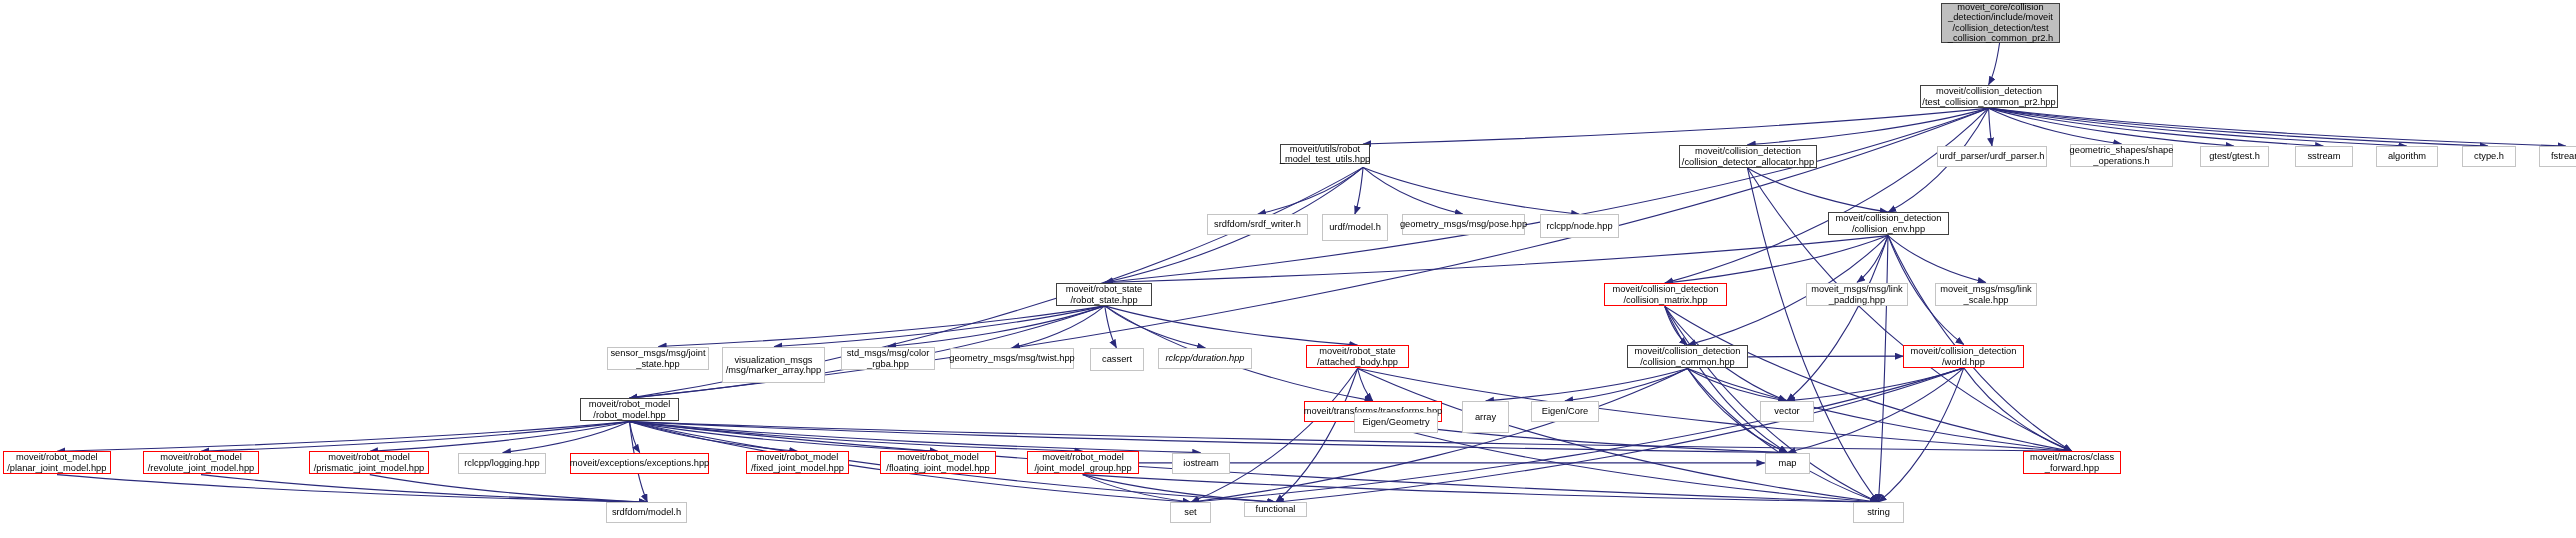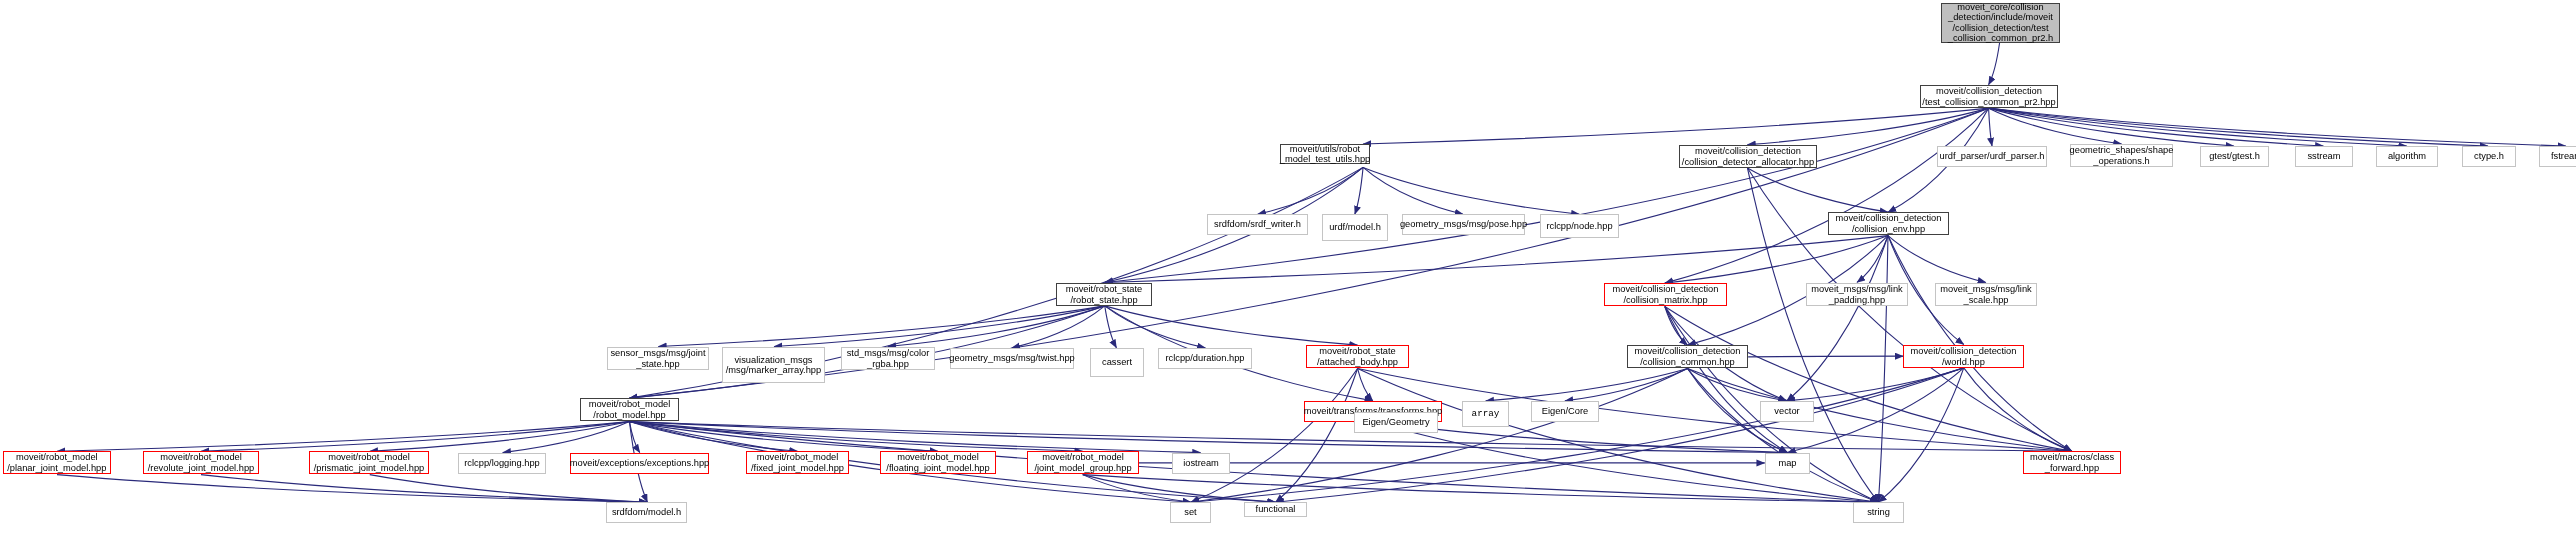--- a/index.html
+++ b/index.html
@@ -151,32 +151,32 @@
 _padding.hpp</span></div>
       <div class="node sys" style="left: 1935px; top: 283px; width: 102px; height: 23.4px;"><span>moveit_msgs/msg/link
 _scale.hpp</span></div>
       <div class="node sys" style="left: 607px; top: 347px; width: 102px; height: 23.4px;"><span>sensor_msgs/msg/joint
 _state.hpp</span></div>
       <div class="node sys" style="left: 722px; top: 347px; width: 103px; height: 36px;"><span>visualization_msgs
 /msg/marker_array.hpp</span></div>
       <div class="node sys" style="left: 841px; top: 347px; width: 94px; height: 23.4px;"><span>std_msgs/msg/color
 _rgba.hpp</span></div>
       <div class="node sys" style="left: 950px; top: 348px; width: 124px; height: 20.7px;"><span>geometry_msgs/msg/twist.hpp</span></div>
-      <div class="node sys" style="left: 1090px; top: 348px; width: 54px; height: 29px;"><span>cassert</span></div>
-      <div class="node sys" style="left: 1158px; top: 348px; width: 94px; height: 20.7px;"><span>rclcpp/duration.hpp</span></div>
+      <div class="node sys" style="left: 1090px; top: 348px; width: 54px; height: 23px;"><span>cassert</span></div>
+      <div class="node sys" style="left: 1158px; top: 348px; width: 94px; height: 20.7px; font-style: italic;"><span>rclcpp/duration.hpp</span></div>
       <div class="node red" style="left: 1306px; top: 345px; width: 103px; height: 23.4px;"><span>moveit/robot_state
 /attached_body.hpp</span></div>
       <div class="node hdr" style="left: 1627px; top: 345px; width: 121px; height: 23.4px;"><span>moveit/collision_detection
 /collision_common.hpp</span></div>
       <div class="node red" style="left: 1903px; top: 345px; width: 121px; height: 23.4px;"><span>moveit/collision_detection
 /world.hpp</span></div>
       <div class="node hdr" style="left: 580px; top: 398px; width: 99px; height: 23.4px;"><span>moveit/robot_model
 /robot_model.hpp</span></div>
       <div class="node red" style="left: 1304px; top: 401px; width: 138px; height: 20.7px;"><span>moveit/transforms/transforms.hpp</span></div>
-      <div class="node sys" style="left: 1462px; top: 401px; width: 47px; height: 26px; font-family: Liberation Mono, monospace;"><span>array</span></div>
+      <div class="node sys" style="left: 1462px; top: 401px; width: 47px; height: 32px;"><span>array</span></div>
       <div class="node sys" style="left: 1531px; top: 401px; width: 68px; height: 20.7px;"><span>Eigen/Core</span></div>
       <div class="node sys" style="left: 1760px; top: 401px; width: 54px; height: 20.7px;"><span>vector</span></div>
       <div class="node red" style="left: 2.8px; top: 451px; width: 108px; height: 23.4px;"><span>moveit/robot_model
 /planar_joint_model.hpp</span></div>
       <div class="node red" style="left: 143px; top: 451px; width: 116px; height: 23.4px;"><span>moveit/robot_model
 /revolute_joint_model.hpp</span></div>
       <div class="node red" style="left: 309px; top: 451px; width: 120px; height: 23.4px;"><span>moveit/robot_model
 /prismatic_joint_model.hpp</span></div>
       <div class="node sys" style="left: 458px; top: 453px; width: 88px; height: 20.7px;"><span>rclcpp/logging.hpp</span></div>
       <div class="node red" style="left: 570px; top: 453px; width: 139px; height: 20.7px;"><span>moveit/exceptions/exceptions.hpp</span></div>

